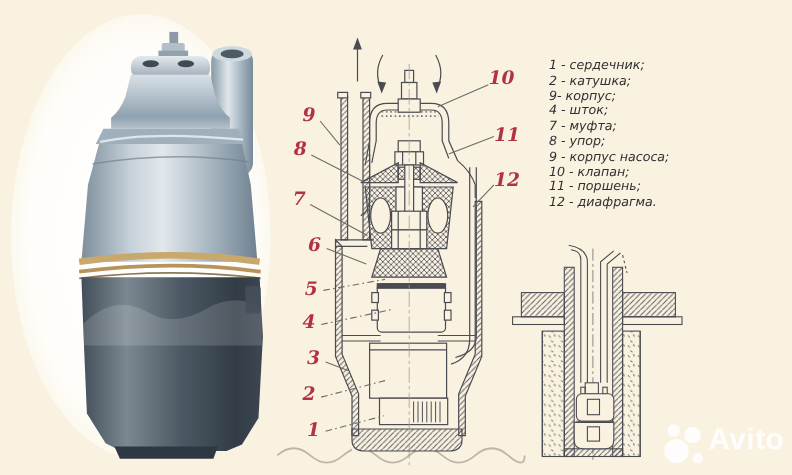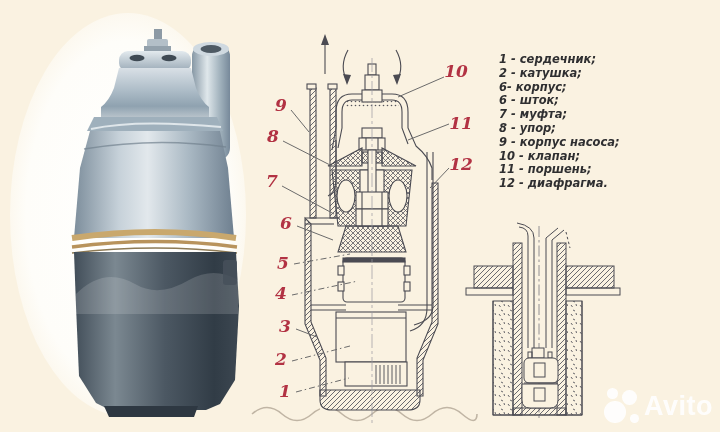--- a/index.html
+++ b/index.html
@@ -14,28 +14,28 @@
   .abs{position:absolute;}
   
   .callout{
     position:absolute; width:26px; text-align:center;
     font-family:"DejaVu Serif", serif; font-style:italic; font-weight:bold;
     font-size:17px; line-height:22px; color:var(--callout);
   }
   
   .legend{
     position:absolute; left:499px; top:53px; width:150px;
-    font-size:11.5px; font-weight:bold; font-style:italic;
+    font-size:11.5px; font-weight:normal; font-style:italic;
     line-height:13.8px; color:var(--legendtext); letter-spacing:0px;
   }
   .legend div{white-space:nowrap;}
   
   .watermark{
     position:absolute; left:604px; top:384px; width:116px; height:44px;
-    display:flex; align-items:center; opacity:0.92;
+    display:flex; align-items:flex-start; opacity:0.92;
   }
   .wm-dots{position:relative; width:38px; height:40px; flex:0 0 auto;}
   .wm-dots i{position:absolute; background:var(--wm); border-radius:50%; display:block;}
   .wm-dot-big{left:0px; top:15px; width:22px; height:22px;}
   .wm-dot-small{left:3px; top:2px; width:11px; height:11px;}
   .wm-dot-med{left:18px; top:4px; width:15px; height:15px;}
   .wm-dot-tiny{left:26px; top:28px; width:9px; height:9px;}
   .wm-text{
     font-family:"Liberation Sans", sans-serif; font-weight:bold;
     font-size:27px; color:var(--wm); letter-spacing:0.5px; margin-left:2px;
@@ -285,22 +285,22 @@
   <div class="callout" style="left:259px; top:170px;">7</div>
   <div class="callout" style="left:260px; top:125px;">8</div>
   <div class="callout" style="left:268px; top:94px;">9</div>
   <div class="callout" style="left:443px; top:60px;text-align:center;">10</div>
   <div class="callout" style="left:448px; top:112px;">11</div>
   <div class="callout" style="left:448px; top:153px;">12</div>
 
   <div class="legend">
     <div>1 - сердечник;</div>
     <div>2 - катушка;</div>
-    <div>6- корпус;</div>
-    <div>6 - шток;</div>
+    <div>9- корпус;</div>
+    <div>4 - шток;</div>
     <div>7 - муфта;</div>
     <div>8 - упор;</div>
     <div>9 - корпус насоса;</div>
     <div>10 - клапан;</div>
     <div>11 - поршень;</div>
     <div>12 - диафрагма.</div>
   </div>
 
   <svg class="abs" style="left:462px; top:222px;" width="195" height="208" viewBox="0 0 195 208">
     <defs>

